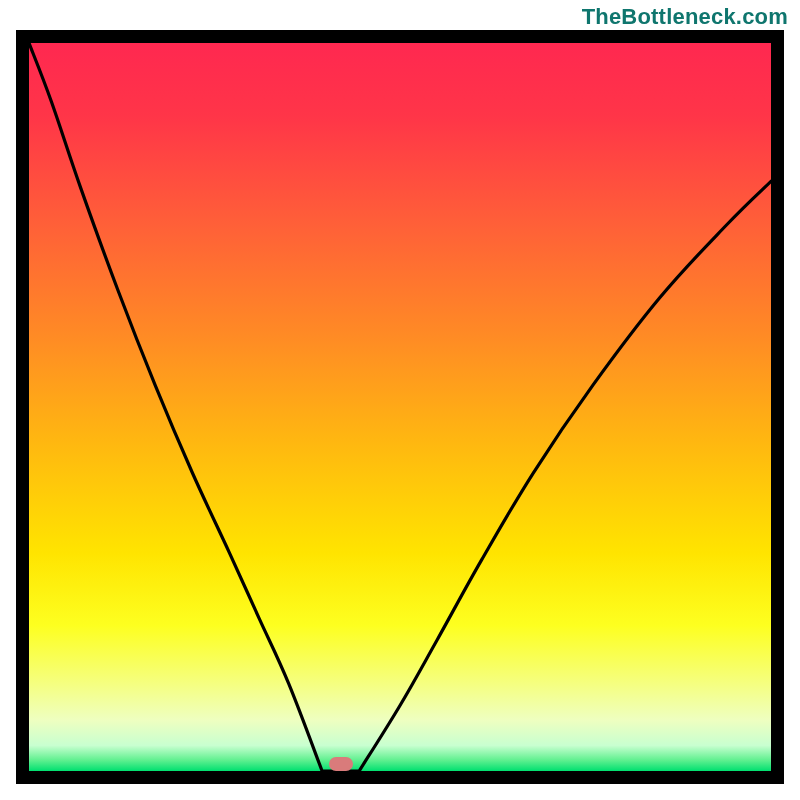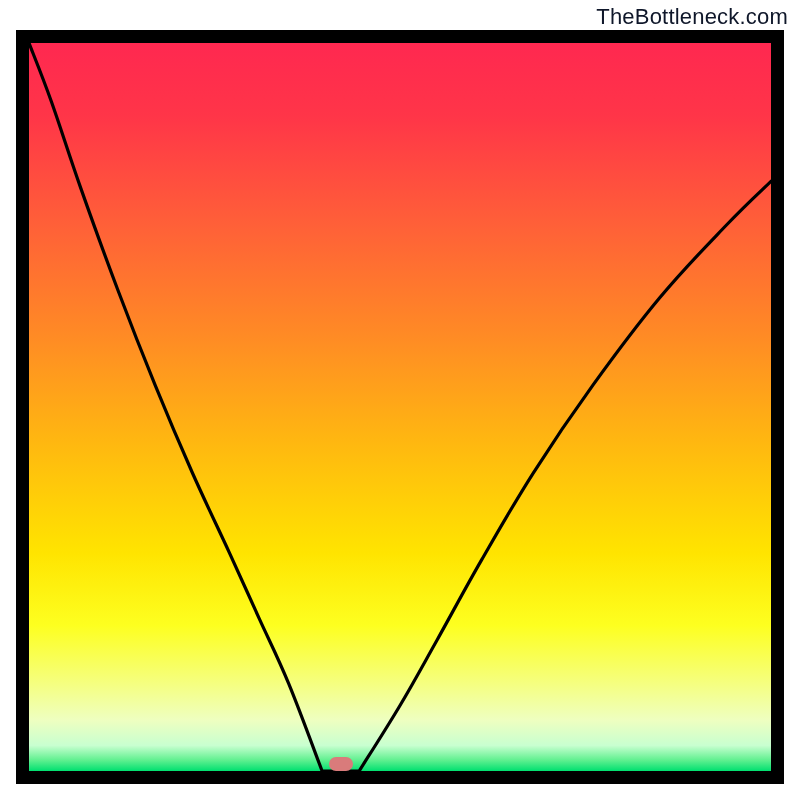--- a/index.html
+++ b/index.html
@@ -9,22 +9,22 @@
     height: 800px;
     background: #ffffff;
     position: relative;
     font-family: Arial, Helvetica, sans-serif;
   }
   .watermark {
     position: absolute;
     top: 4px;
     right: 12px;
     font-size: 22px;
-    color: #0f172a;
-    font-weight: normal;
+    color: #0f766e;
+    font-weight: bold;
     z-index: 10;
     letter-spacing: 0.2px;
   }
   .frame {
     position: absolute;
     top: 30px;
     left: 16px;
     width: 768px;
     height: 754px;
     background: #000000;

